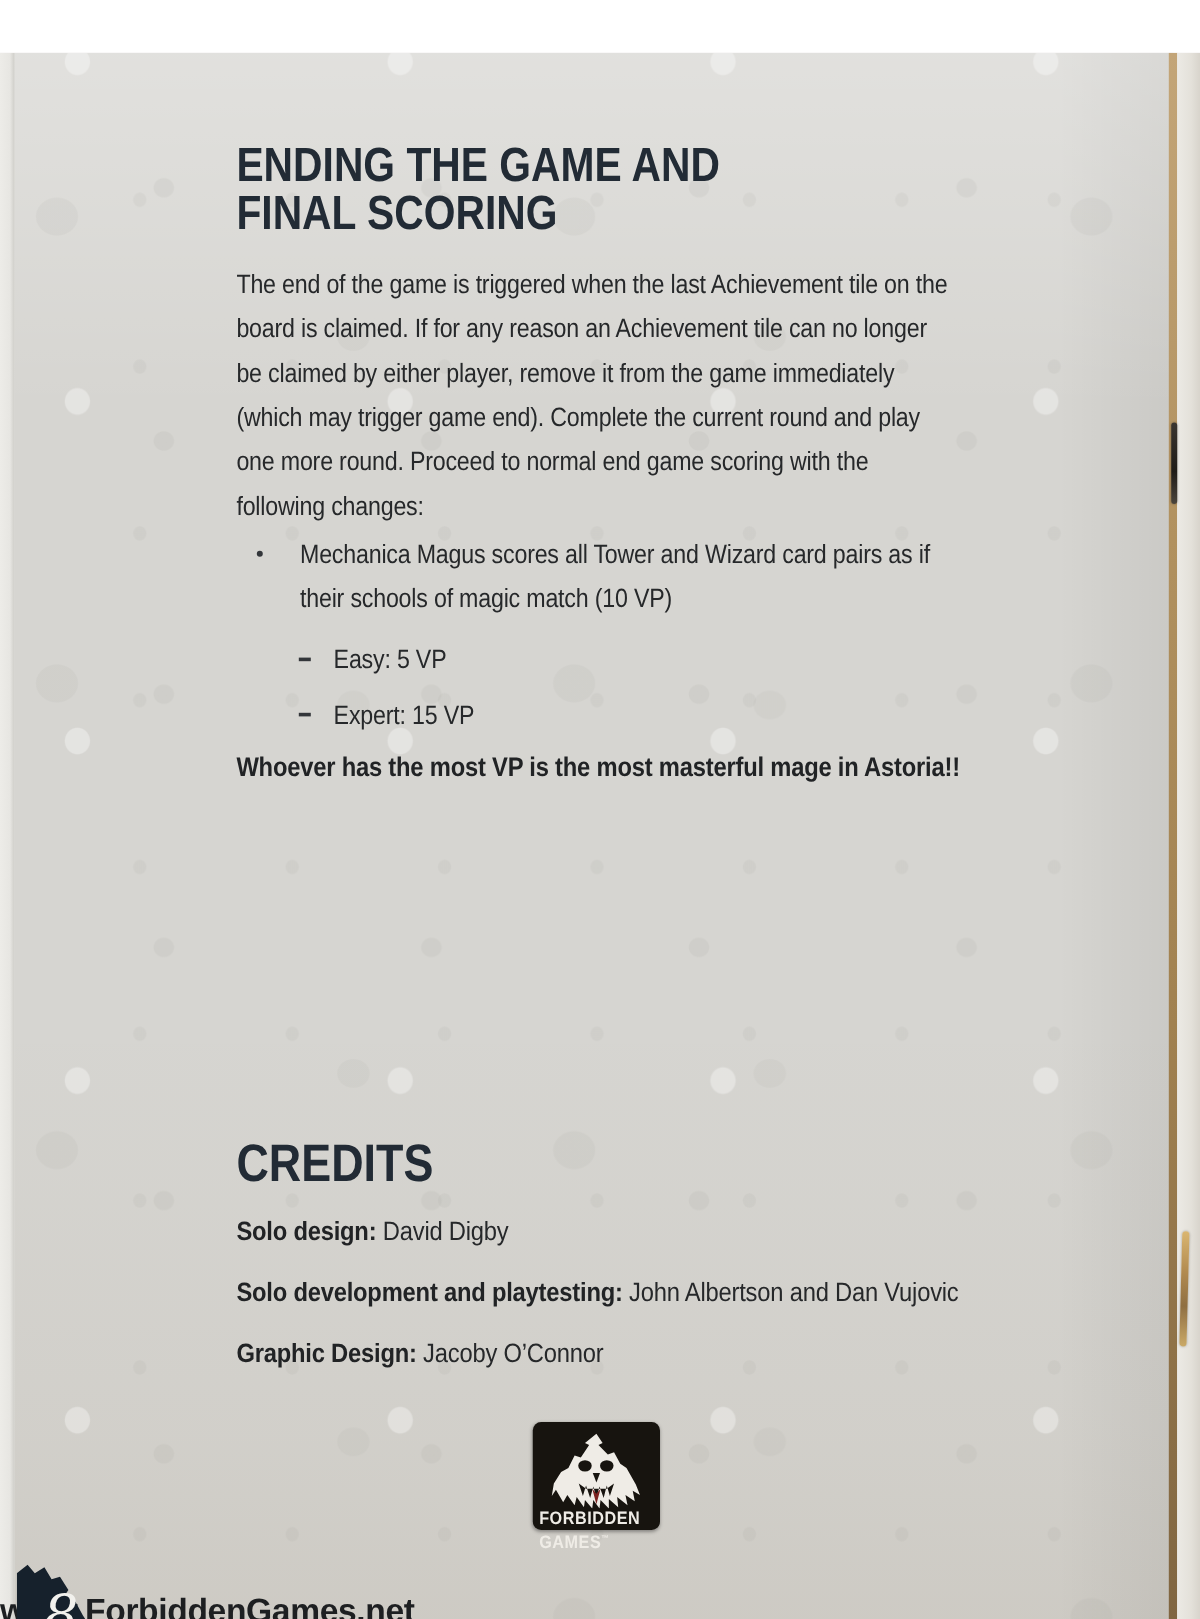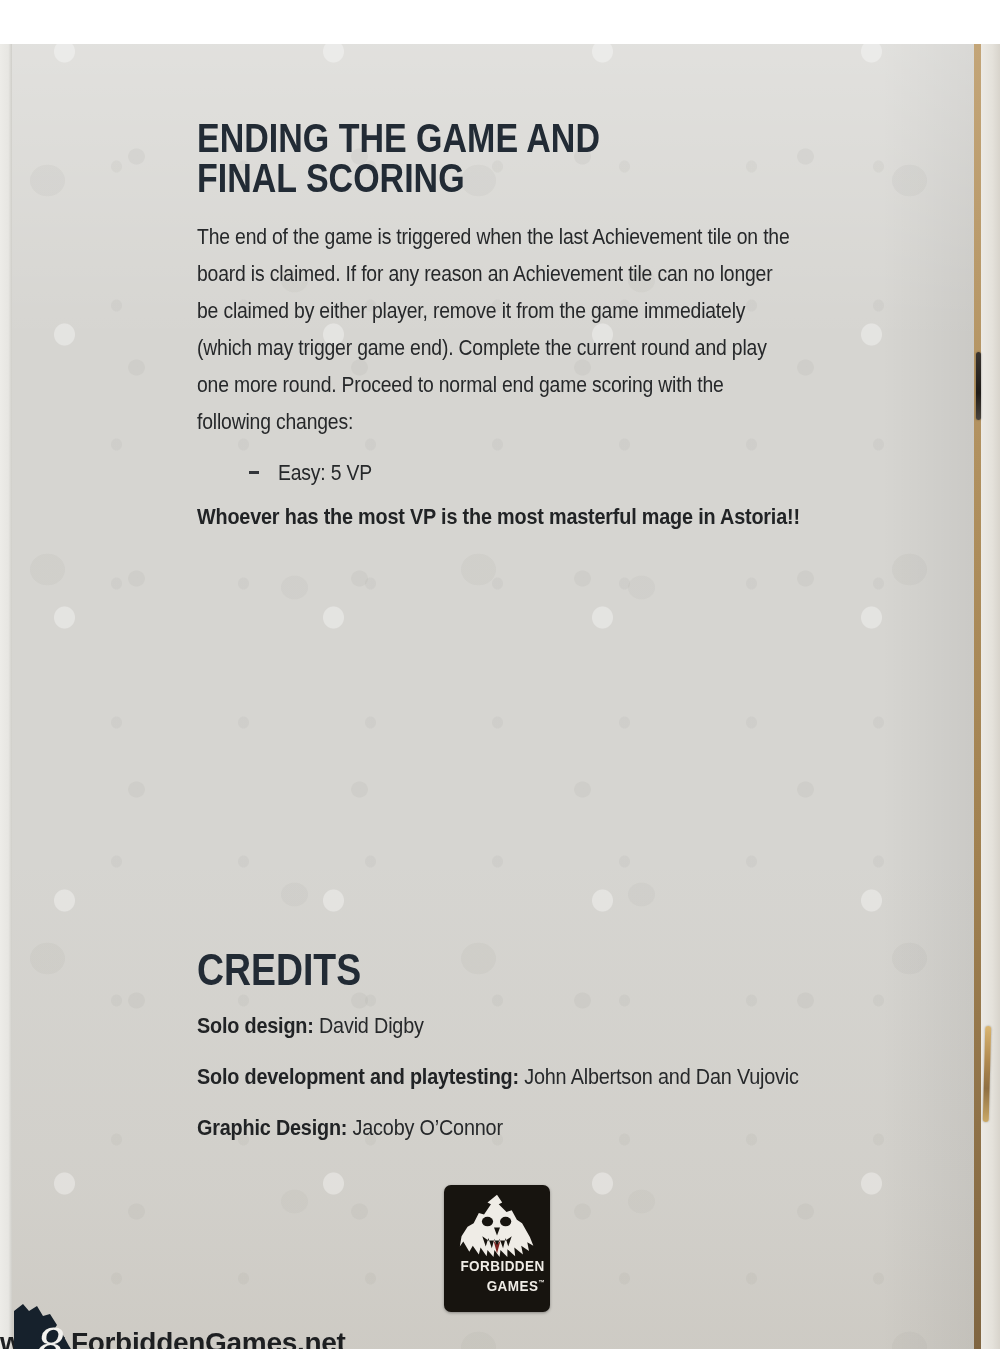--- a/index.html
+++ b/index.html
@@ -104,24 +104,24 @@
   }
   .credit{
     font-size:22px;line-height:37px;letter-spacing:-.2px;white-space:nowrap;
     transform:scaleX(.9);transform-origin:0 0;margin-top:14px;
   }
   .credit .lab{font-weight:bold;color:#212325;}
   .credit .val{font-weight:normal;}
 
   
   .logo{
-    position:absolute;left:444px;top:1141px;width:106px;height:127px;
+    position:absolute;left:444px;top:1141px;width:106px;height:90px;
     background:#17140f;border-radius:7px;
     box-shadow:0 1px 3px rgba(0,0,0,.35);
-    text-align:right;
+    text-align:left;
   }
   .logo svg{display:block;margin:8px auto 0 auto;}
   .logo-line{
     color:#efece6;font-weight:bold;letter-spacing:.5px;
     font-size:15px;line-height:17px;transform:scaleX(.9);transform-origin:50% 0;
     white-space:nowrap;
   }
   .logo-line .tm{font-size:7px;vertical-align:super;letter-spacing:0;}
   .url{
     position:absolute;left:0;top:1283px;width:978px;text-align:left;
@@ -147,26 +147,34 @@
   <div class="staple top"></div>
   <div class="staple bottom"></div>
 
   <div class="sec-rules">
     <div class="h-title">ENDING THE GAME AND</div>
     <div class="h-title">FINAL SCORING</div>
 
     <div class="body-block intro">The end of the game is triggered when the last Achievement tile on the board is claimed. If for any reason an Achievement tile can no longer be claimed by either player, remove it from the game immediately (which may trigger game end). Complete the current round and play one more round. Proceed to normal end game scoring with the following changes:</div>
 
     <ul class="bullets">
+      <li>
+        <span class="dot"></span>
+        <span class="li-text">Mechanica Magus scores all Tower and Wizard card pairs as if their schools of magic match (10 VP)</span>
+      </li>
     </ul>
 
     <ul class="subs">
       <li>
         <span class="dash"></span>
         <span class="li-text">Easy: 5 VP</span>
+      </li>
+      <li>
+        <span class="dash"></span>
+        <span class="li-text">Expert: 15 VP</span>
       </li>
     </ul>
 
 
     <div class="conclusion">Whoever has the most VP is the most masterful mage in Astoria!!</div>
   </div>
 
   <div class="sec-credits">
     <div class="h-credits">CREDITS</div>
     <div class="credit">

